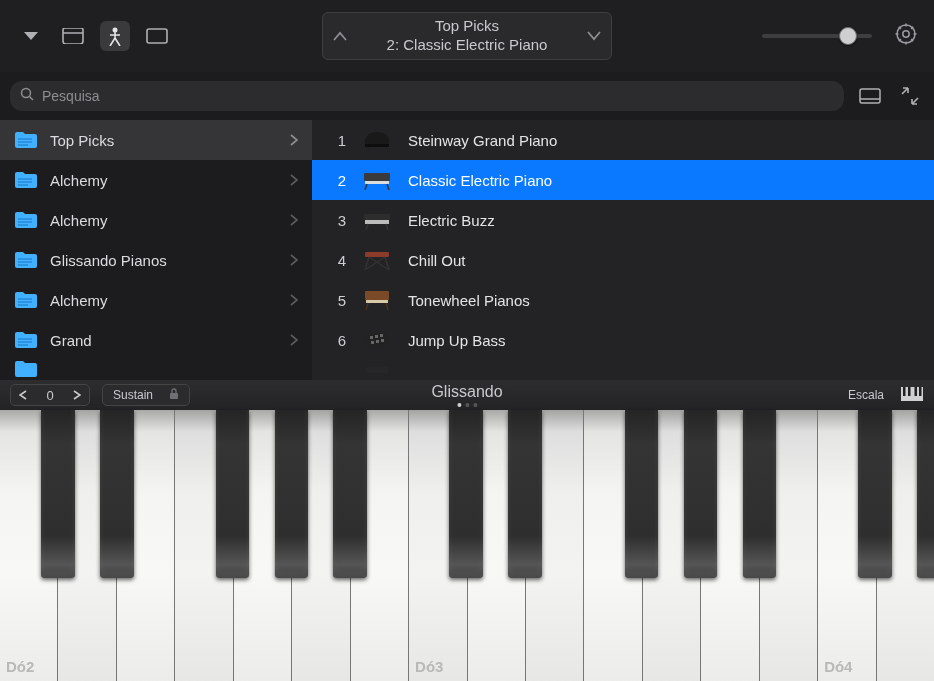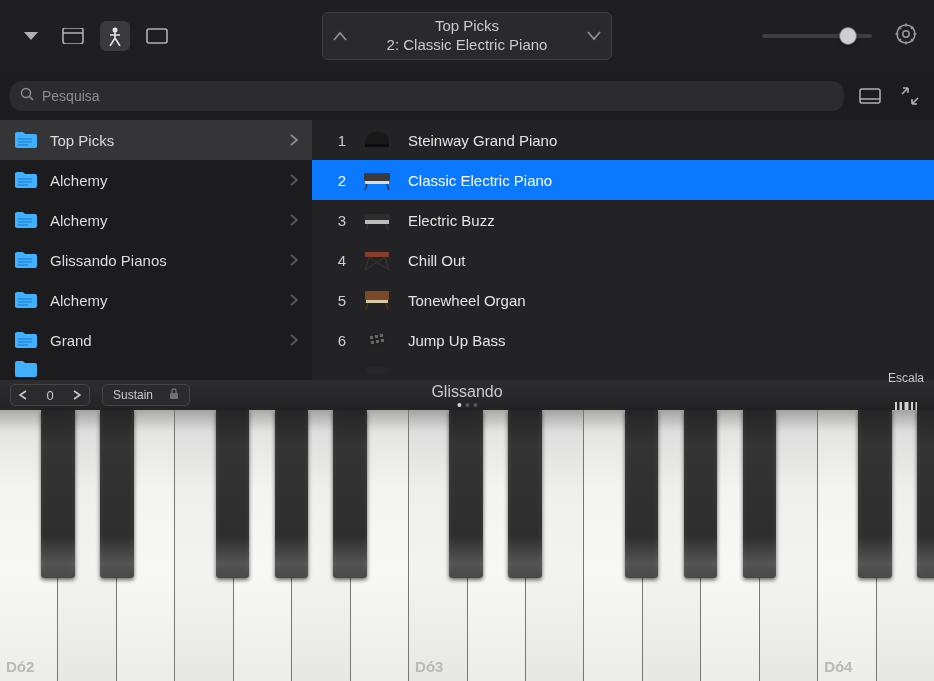--- a/index.html
+++ b/index.html
@@ -50,21 +50,21 @@
 .kb-ctrl { height: 30px; background: linear-gradient(#2d2d30, #232325); display: flex; align-items: center; padding: 0 10px; color: #c9c9ce; font-size: 12px; position: relative; }
 .octave { display: flex; align-items: center; background: #2b2b2e; border: 1px solid #444; border-radius: 5px; height: 22px; }
 .oct-btn { width: 24px; height: 100%; display: flex; align-items: center; justify-content: center; cursor: pointer; }
 .oct-val { width: 30px; text-align: center; font-size: 13px; }
 .sustain { margin-left: 12px; height: 22px; border: 1px solid #444; border-radius: 5px; padding: 0 10px; display: flex; align-items: center; gap: 16px; background: #2b2b2e; }
 .sustain svg { opacity: .7; }
 .kb-center { position: absolute; left: 50%; transform: translateX(-50%); text-align: center; font-size: 16px; }
 .dots { display: flex; gap: 4px; justify-content: center; margin-top: 2px; }
 .dot { width: 4px; height: 4px; border-radius: 50%; background: #565659; }
 .dot.on { background: #d0d0d2; }
-.kb-right { margin-left: auto; display: flex; align-items: center; gap: 16px; flex-direction: column; }
+.kb-right { margin-left: auto; display: flex; align-items: center; gap: 16px; }
 .kb-icon { color: #c9c9ce; }
 
 
 .piano { position: relative; height: 271px; background: #bef264; }
 .white-keys { position: absolute; inset: 0; display: flex; }
 .wkey { flex: 1; position: relative; background: linear-gradient(180deg, #a9aaa8 0%, #e4e4e2 8%, #f4f4f2 30%, #f8f8f7 60%, #ececea 100%); border-left: 1px solid #777; cursor: pointer; }
 .wkey:first-child { border-left: none; }
 .wkey:nth-child(2n) { background: linear-gradient(180deg, #a3a4a2 0%, #dedede 8%, #efefed 30%, #f3f3f2 60%, #e7e7e5 100%); }
 .wkey .wl { position: absolute; bottom: 6px; left: 6px; color: #b9b9b7; font-size: 15px; font-weight: 600; }
 .black-keys { position: absolute; top: 0; left: 0; right: 0; height: 62%; }
@@ -298,21 +298,21 @@
     <div class="inst-item">
       <span class="idx">5</span>
       <span class="thumb">
           <svg width="30" height="22" viewBox="0 0 30 22">
             <rect x="3" y="2" width="24" height="9" rx="1" fill="#7a4a28"></rect>
             <rect x="4" y="11" width="22" height="3" fill="#d8c9a8"></rect>
             <line x1="6" y1="14" x2="4" y2="21" stroke="#4d3018" stroke-width="1.5"></line>
             <line x1="24" y1="14" x2="26" y2="21" stroke="#4d3018" stroke-width="1.5"></line>
           </svg>
         </span>
-      <span class="name">Tonewheel Organ</span>
+      <span class="name">Tonewheel Pianos</span>
     </div>
     <div class="inst-item">
       <span class="idx">6</span>
       <span class="thumb">
           <svg width="28" height="20" viewBox="0 0 28 20">
             <path d="M3 6 L22 2 L25 14 L6 18 Z" fill="#222"></path>
             <rect x="7" y="6" width="3" height="3" fill="#666"></rect>
             <rect x="12" y="5" width="3" height="3" fill="#666"></rect>
             <rect x="17" y="4" width="3" height="3" fill="#666"></rect>
             <rect x="8" y="11" width="3" height="3" fill="#666"></rect>

